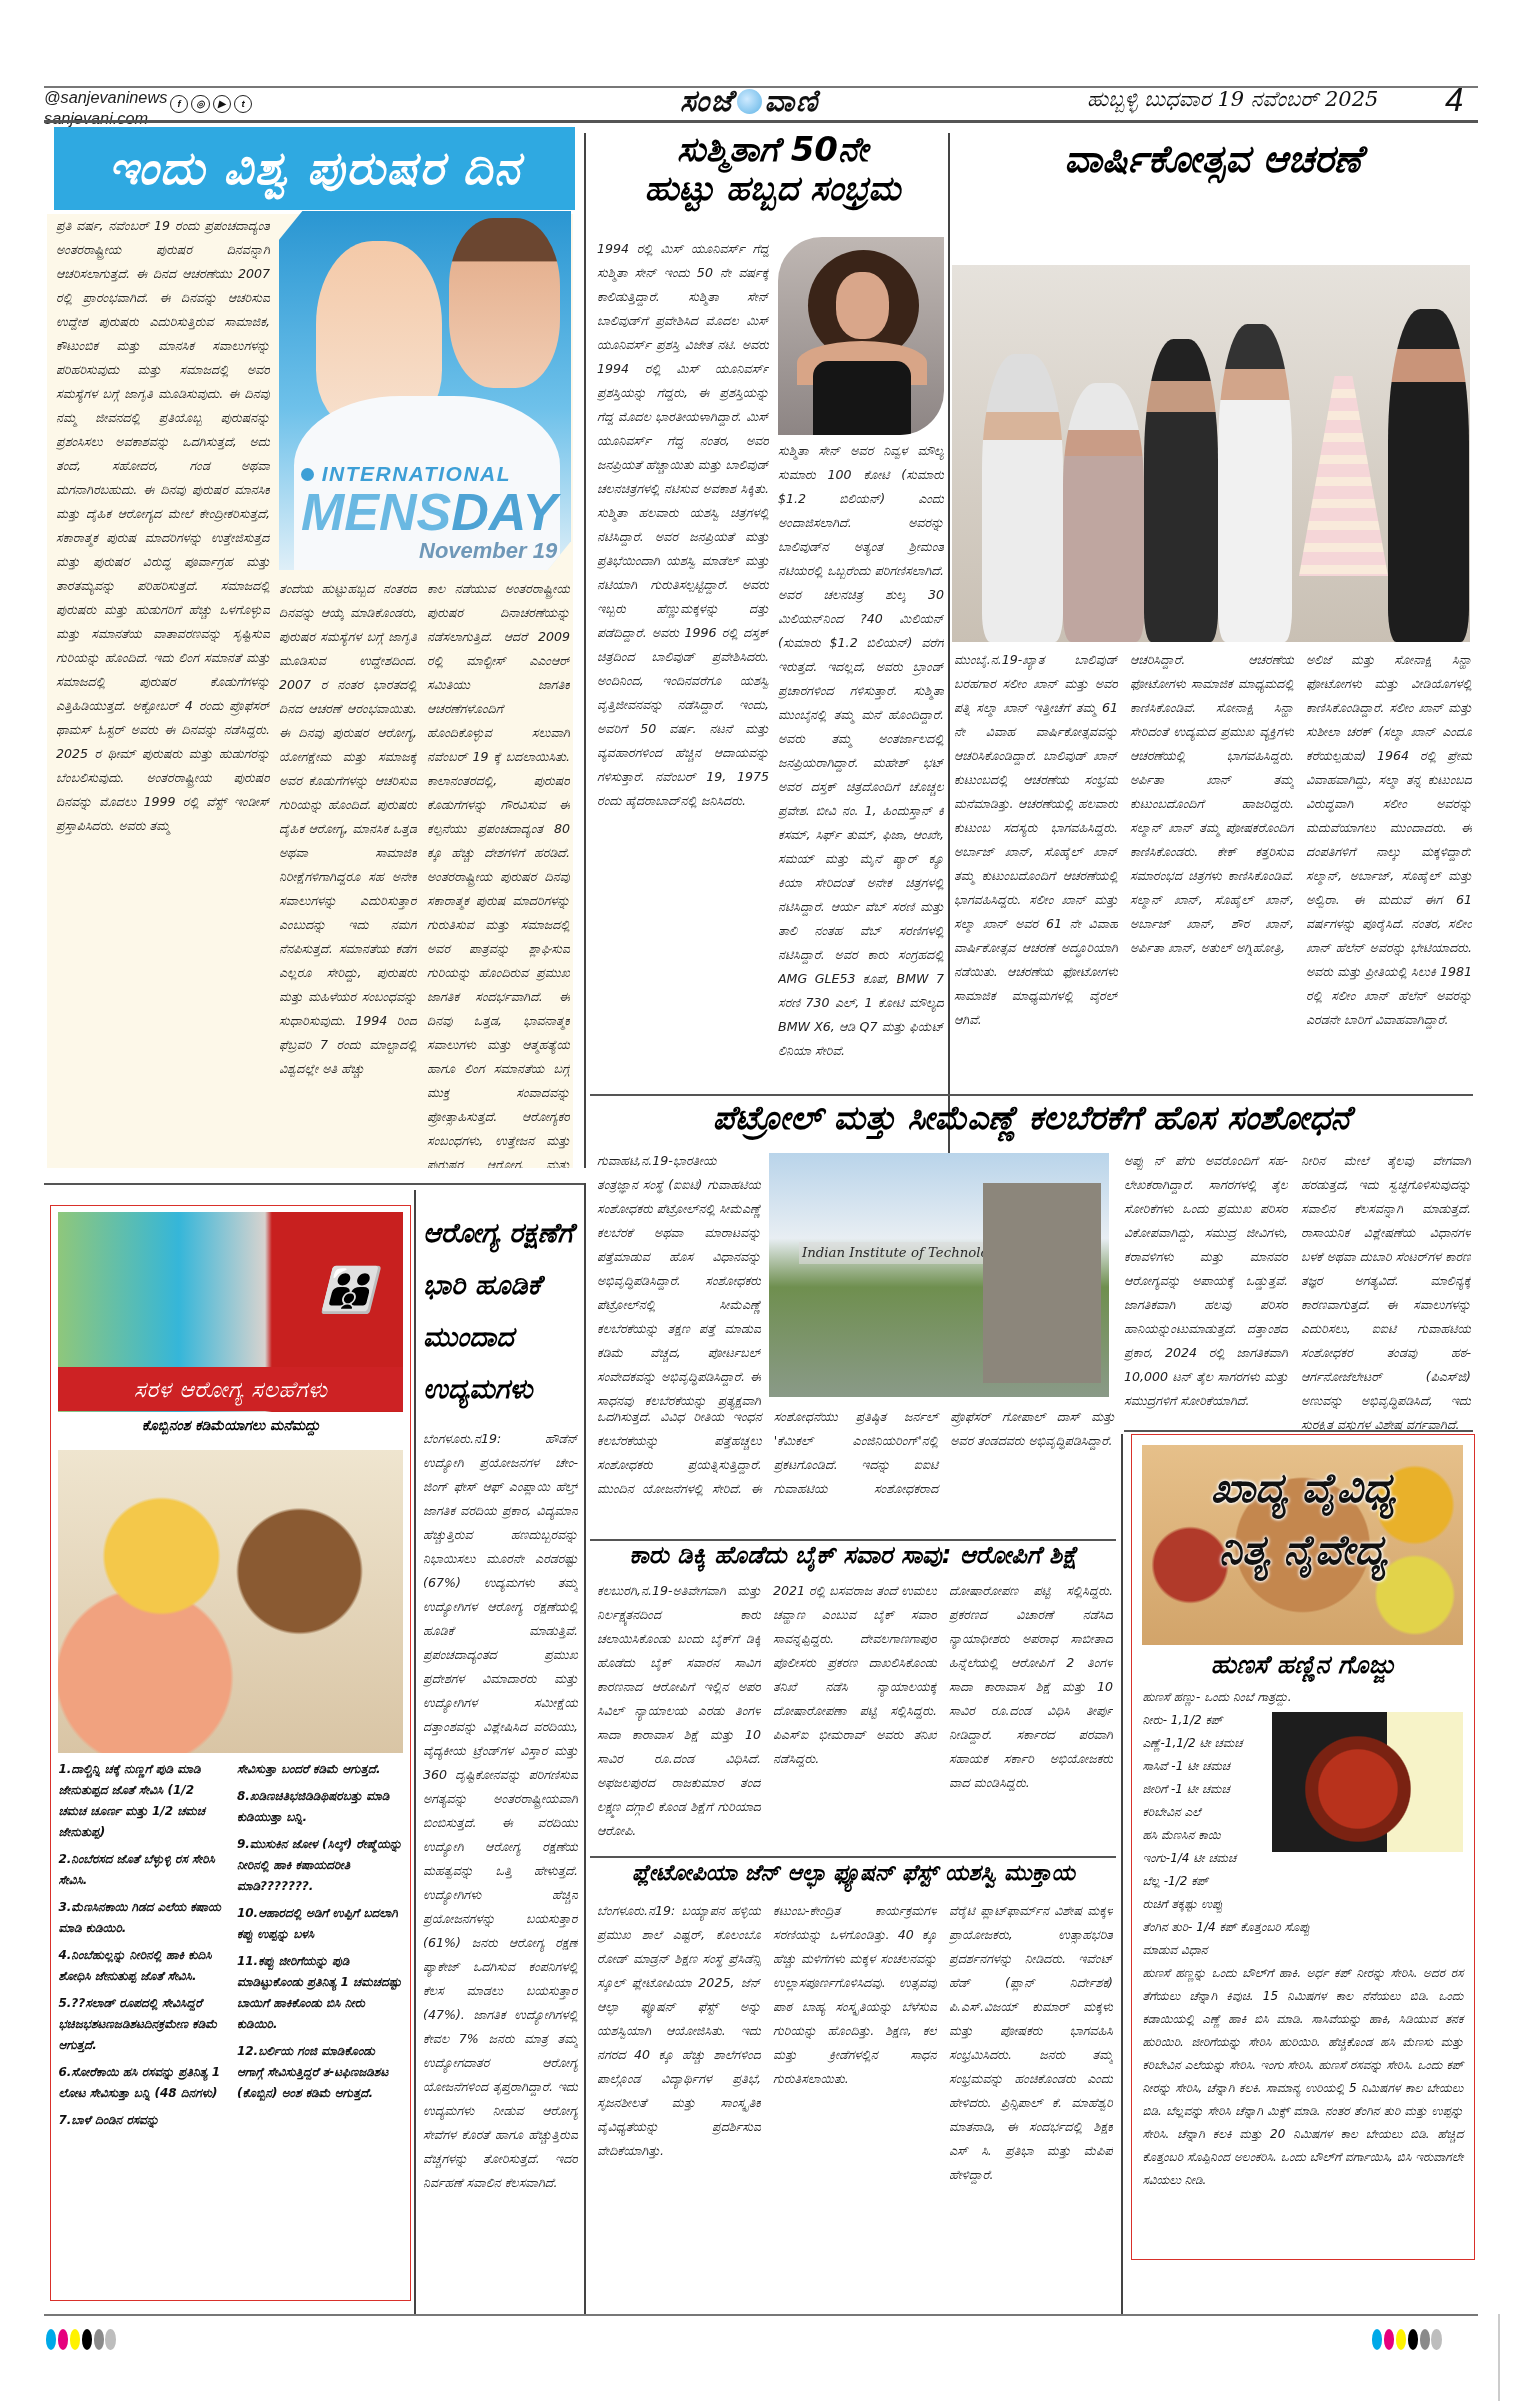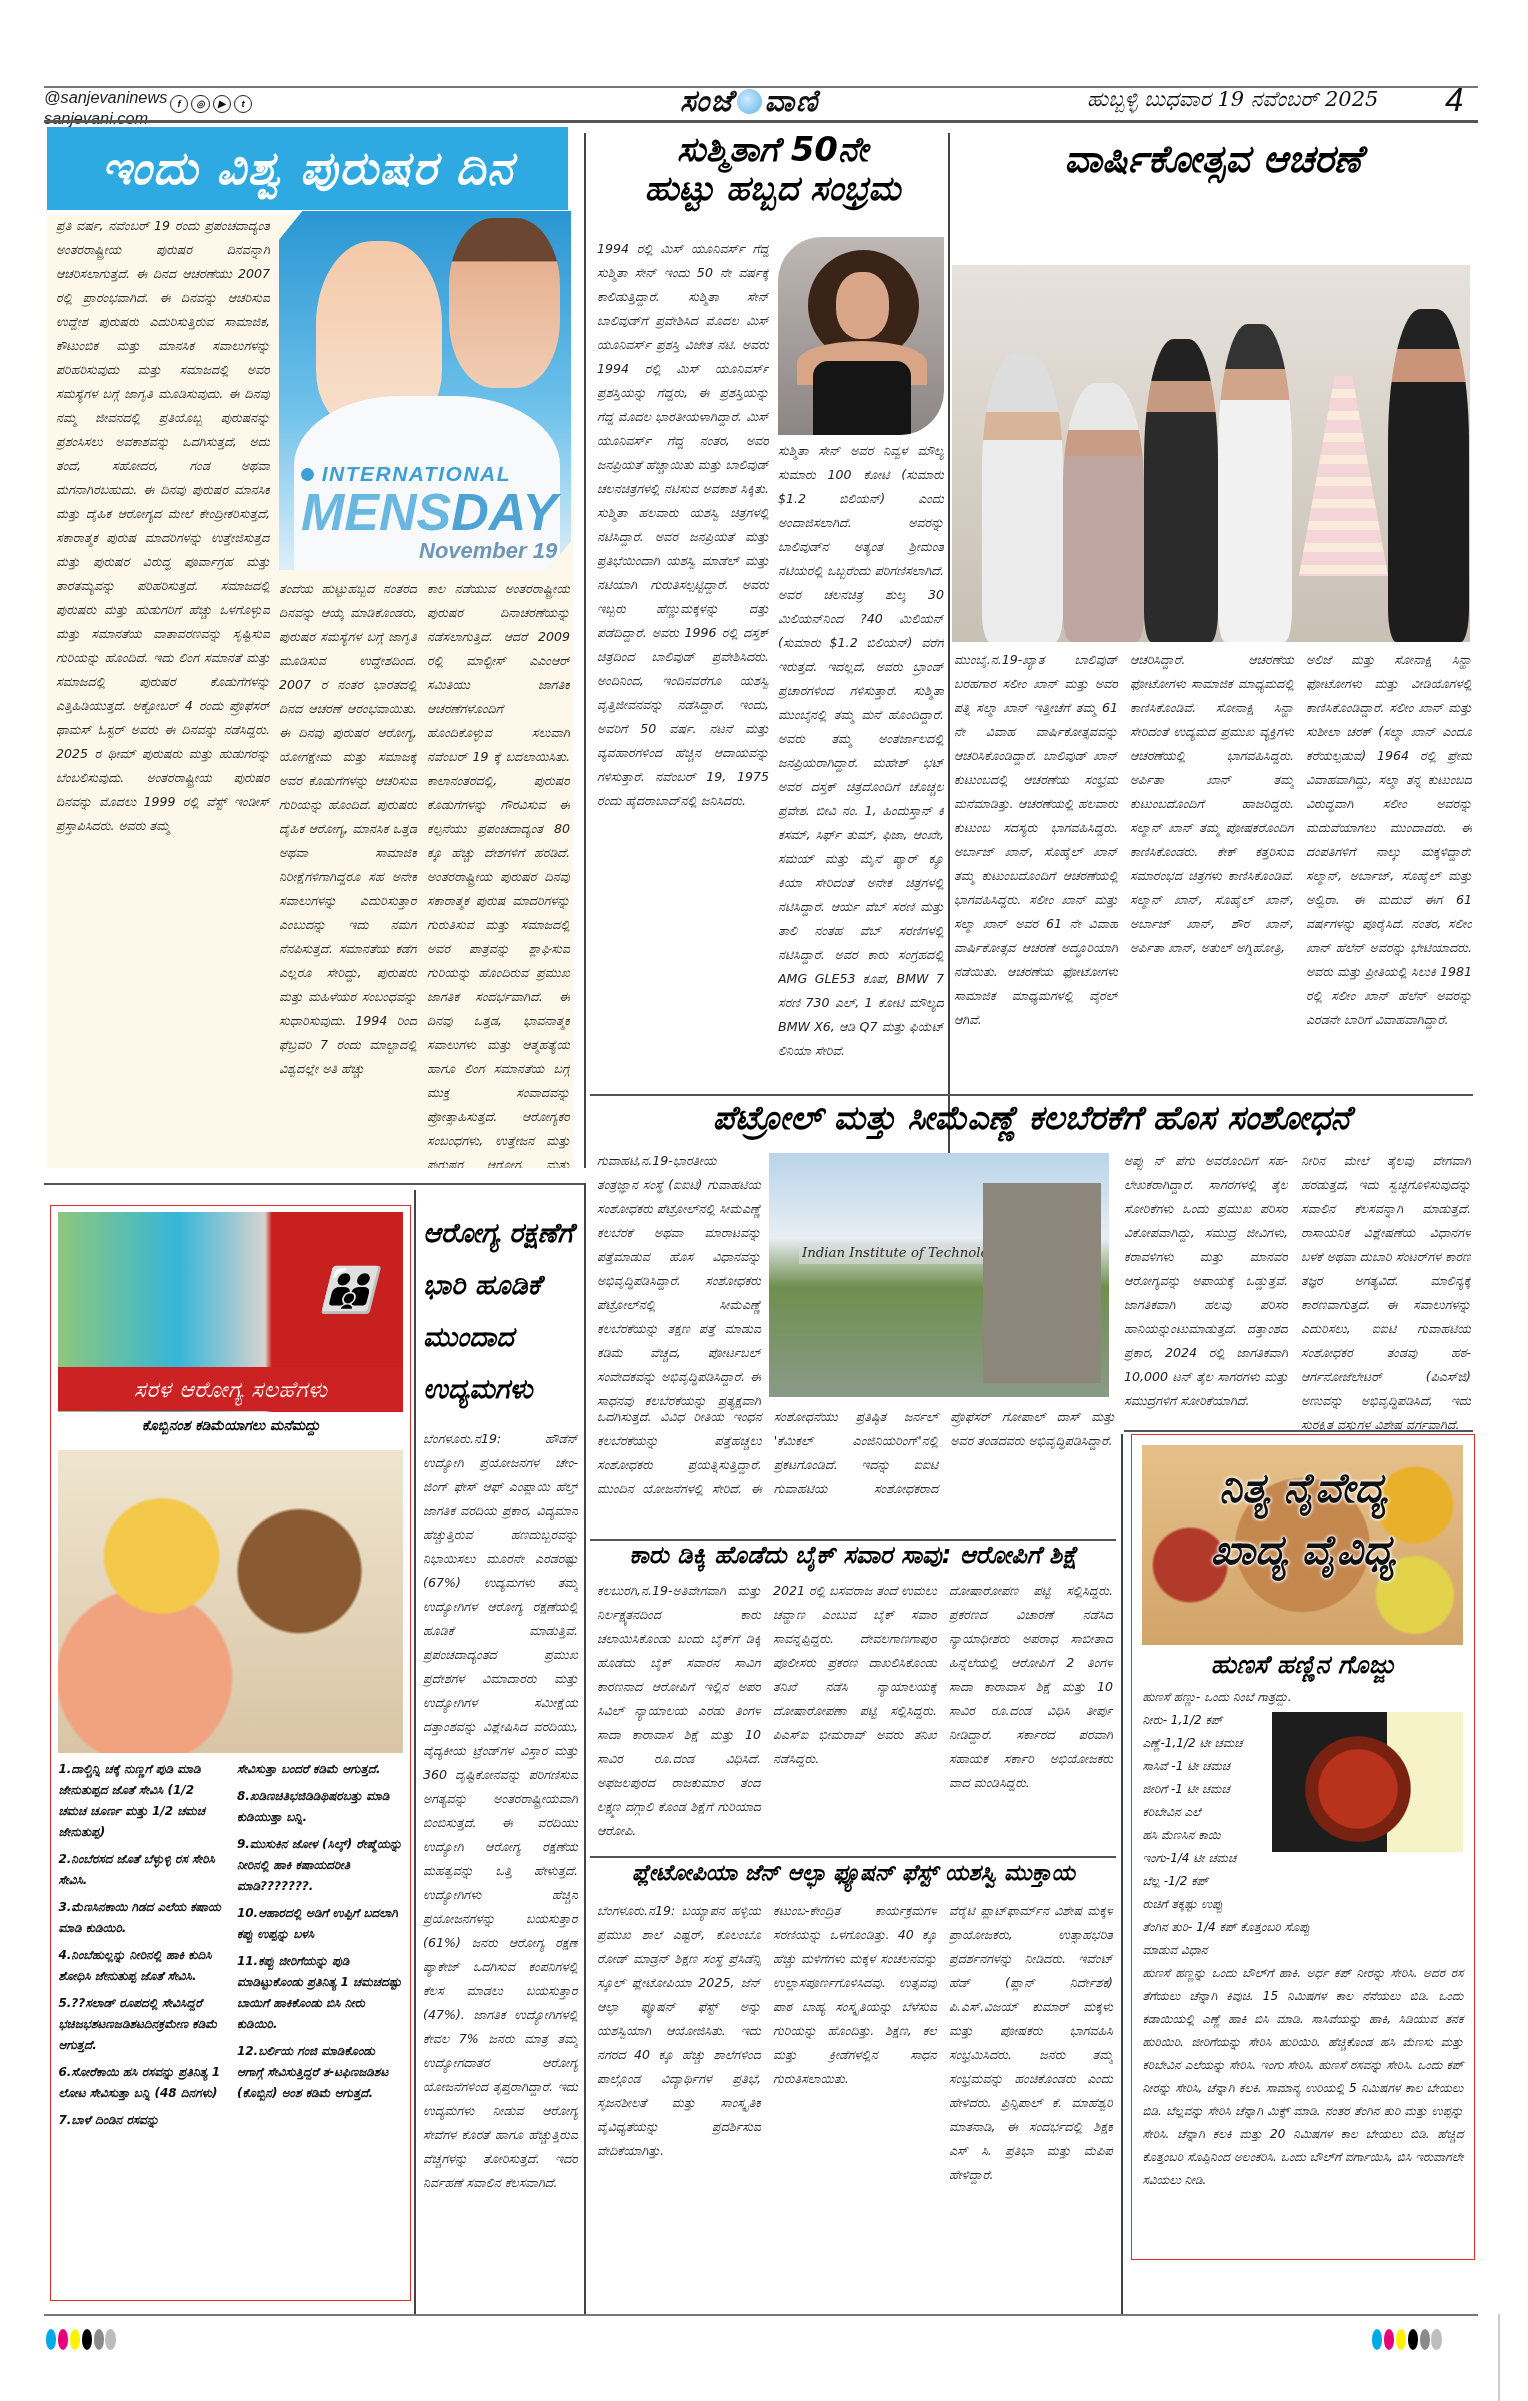--- a/index.html
+++ b/index.html
@@ -8,21 +8,21 @@
   .rule{position:absolute;background:#555;}
   .vrule{position:absolute;width:1.5px;background:#444;}
   .mast-left{left:44px;top:87px;font-family:"Liberation Sans",sans-serif;font-size:16.3px;line-height:21px;color:#222;}
   .social{left:170px;top:95px;display:flex;gap:3px;}
   .social span{display:inline-block;width:16.3px;height:16.3px;border:1.5px solid #222;border-radius:50%;font-size:9.6px;line-height:16.3px;text-align:center;font-family:"Liberation Sans",sans-serif;font-weight:bold;}
   .logo{left:680px;top:83px;font-family:"DejaVu Sans",sans-serif;font-size:30px;font-weight:bold;letter-spacing:1.5px;display:flex;align-items:center;gap:3px;}
   .logo .globe{display:inline-block;width:25px;height:25px;border-radius:50%;background:radial-gradient(circle at 40% 40%,#cfeaff,#5fb4e6);}
   .dateline{left:1087px;top:87px;font-size:21px;font-family:"DejaVu Serif",serif;}
   .pageno{left:1445px;top:81px;font-family:"Liberation Sans",sans-serif;font-size:33px;}
   .col-text{font-family:"DejaVu Sans",sans-serif;font-size:12.6px;line-height:24px;color:#222;text-align:justify;overflow:hidden;}
-  .banner-blue{left:47px;top:127px;width:521px;height:83px;background:#2fa9e1;color:#fff;font-family:"DejaVu Sans",sans-serif;font-weight:bold;font-size:46px;display:flex;align-items:center;justify-content:center;letter-spacing:1.5px;}
+  .banner-blue{left:54px;top:127px;width:521px;height:83px;background:#2fa9e1;color:#fff;font-family:"DejaVu Sans",sans-serif;font-weight:bold;font-size:46px;display:flex;align-items:center;justify-content:center;letter-spacing:1.5px;}
   .cream{background:#fdf8e9;}
   .men-img{left:279px;top:211px;width:292px;height:359px;background:linear-gradient(180deg,#2a96d2 0%,#6ec1ea 55%,#dfeff8 100%);clip-path:polygon(8% 0,100% 0,100% 92%,92% 100%,0 100%,0 8%);}
   .men-img .child{position:absolute;left:37px;top:30px;width:126px;height:185px;border-radius:45% 45% 30% 30%;background:linear-gradient(#f4c9a8,#f7e0cd);}
   .men-img .father{position:absolute;left:170px;top:7.4px;width:111px;height:170px;border-radius:40%;background:linear-gradient(#6b4630 0%,#6b4630 25%,#e6b291 26%,#f1cdb4 100%);}
   .men-img .shirt{position:absolute;left:15px;top:185px;width:266px;height:174px;background:#f7f9fb;border-radius:40% 40% 0 0;}
   .men-label{position:absolute;left:22px;top:251px;font-family:"Liberation Sans",sans-serif;}
   .men-label .intl{font-size:21px;font-weight:bold;color:#3d9fd6;letter-spacing:1.5px;}
   .men-label .intl:before{content:"";display:inline-block;width:13.3px;height:13.3px;border-radius:50%;background:#3d9fd6;margin-right:7.4px;}
   .men-label .mens{font-size:52px;font-weight:bold;color:#6ab8e2;line-height:52px;}
   .men-label .mens b{color:#4ea3d4;}
@@ -188,22 +188,22 @@
 <div class="abs col-text" style="left:597px;top:1899px;width:164px;height:414px;">ಬೆಂಗಳೂರು.ನ19: ಬಯ್ಯಾಪನ ಹಳ್ಳಿಯ ಪ್ರಮುಖ ಶಾಲೆ ಎಷ್ಟರ್, ಕೊಲಂಬೊ ರೋಡ್ ಮಾಡ್ರನ್ ಶಿಕ್ಷಣ ಸಂಸ್ಥೆ ಪ್ರೆಸಿಡೆನ್ಸಿ ಸ್ಕೂಲ್ ಪ್ಲೇಟೋಪಿಯಾ 2025, ಜೆನ್ ಆಲ್ಫಾ ಫ್ಯೂಷನ್ ಫೆಸ್ಟ್ ಅನ್ನು ಯಶಸ್ವಿಯಾಗಿ ಆಯೋಜಿಸಿತು. ಇದು ನಗರದ 40 ಕ್ಕೂ ಹೆಚ್ಚು ಶಾಲೆಗಳಿಂದ ಪಾಲ್ಗೊಂಡ ವಿದ್ಯಾರ್ಥಿಗಳ ಪ್ರತಿಭೆ, ಸೃಜನಶೀಲತೆ ಮತ್ತು ಸಾಂಸ್ಕೃತಿಕ ವೈವಿಧ್ಯತೆಯನ್ನು ಪ್ರದರ್ಶಿಸುವ ವೇದಿಕೆಯಾಗಿತ್ತು.</div>
 <div class="abs col-text" style="left:773px;top:1899px;width:164px;height:414px;">ಕಟುಂಬ-ಕೇಂದ್ರಿತ ಕಾರ್ಯಕ್ರಮಗಳ ಸರಣಿಯನ್ನು ಒಳಗೊಂಡಿತ್ತು. 40 ಕ್ಕೂ ಹೆಚ್ಚು ಮಳಿಗೆಗಳು ಮಕ್ಕಳ ಸಂಚಲನವನ್ನು ಉಲ್ಲಾಸಪೂರ್ಣಗೊಳಿಸಿದವು. ಉತ್ಸವವು ಪಾಠ ಬಾಹ್ಯ ಸಂಸ್ಕೃತಿಯನ್ನು ಬೆಳೆಸುವ ಗುರಿಯನ್ನು ಹೊಂದಿತ್ತು. ಶಿಕ್ಷಣ, ಕಲೆ ಮತ್ತು ಕ್ರೀಡೆಗಳಲ್ಲಿನ ಸಾಧನೆ ಗುರುತಿಸಲಾಯಿತು.</div>
 <div class="abs col-text" style="left:949px;top:1899px;width:164px;height:414px;">ವೆರೈಟಿ ಪ್ಲಾಟ್‌ಫಾರ್ಮ್‌ನ ವಿಶೇಷ ಮಕ್ಕಳ ಪ್ರಾಯೋಜಕರು, ಉತ್ಸಾಹಭರಿತ ಪ್ರದರ್ಶನಗಳನ್ನು ನೀಡಿದರು. ಇವೆಂಟ್ ಹೆಡ್ (ಪ್ಲಾನ್ ನಿರ್ದೇಶಕ) ಪಿ.ಎಸ್.ವಿಜಯ್ ಕುಮಾರ್ ಮಕ್ಕಳು ಮತ್ತು ಪೋಷಕರು ಭಾಗವಹಿಸಿ ಸಂಭ್ರಮಿಸಿದರು. ಜನರು ತಮ್ಮ ಸಂಭ್ರಮವನ್ನು ಹಂಚಿಕೊಂಡರು ಎಂದು ಹೇಳಿದರು. ಪ್ರಿನ್ಸಿಪಾಲ್ ಕೆ. ಮಾಹೆಶ್ವರಿ ಮಾತನಾಡಿ, ಈ ಸಂದರ್ಭದಲ್ಲಿ ಶಿಕ್ಷಕ ಎಸ್ ಸಿ. ಪ್ರತಿಭಾ ಮತ್ತು ಮೆಪಿಪೆ ಹೇಳಿದ್ದಾರೆ.</div>
 
 <div class="vrule" style="left:1121px;top:1434px;height:880px;"></div>
 
 <div class="sep" style="left:1124px;top:1430px;width:349px;"></div>
 <div class="abs food-box">
   <div class="food-img"></div>
   <div class="food-title">
+    <div>ಖಾದ್ಯ ವೈವಿಧ್ಯ</div>
     <div>ನಿತ್ಯ ನೈವೇದ್ಯ</div>
-    <div>ಖಾದ್ಯ ವೈವಿಧ್ಯ</div>
   </div>
   <div class="food-sub headline">ಹುಣಸೆ ಹಣ್ಣಿನ ಗೊಜ್ಜು</div>
   <div class="food-dish"></div>
   <div class="food-text">
     <div>ಹುಣಸೆ ಹಣ್ಣು- ಒಂದು ನಿಂಬೆ ಗಾತ್ರದ್ದು.</div>
     <div style="width:126px">
       <div>ನೀರು- 1,1/2 ಕಪ್</div>
       <div>ಎಣ್ಣೆ-1,1/2 ಟೀ ಚಮಚ</div>
       <div>ಸಾಸಿವೆ -1 ಟೀ ಚಮಚ</div>
       <div>ಜೀರಿಗೆ -1 ಟೀ ಚಮಚ</div>

